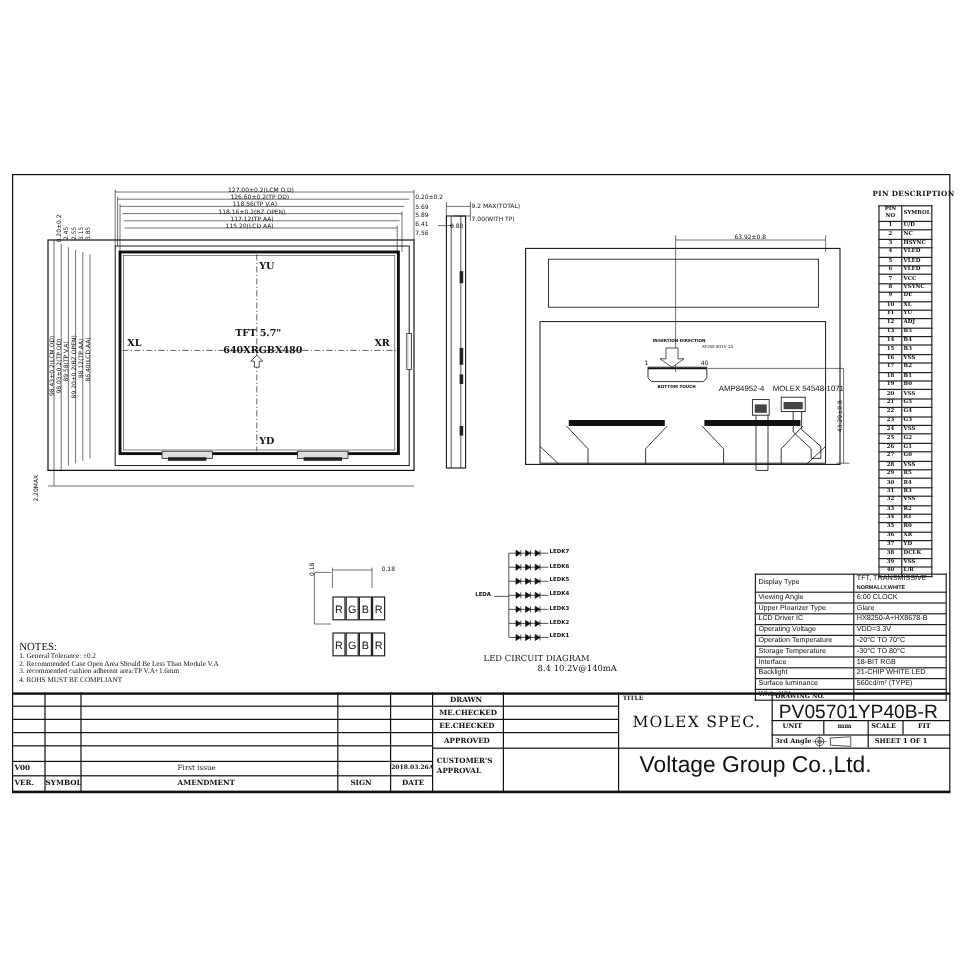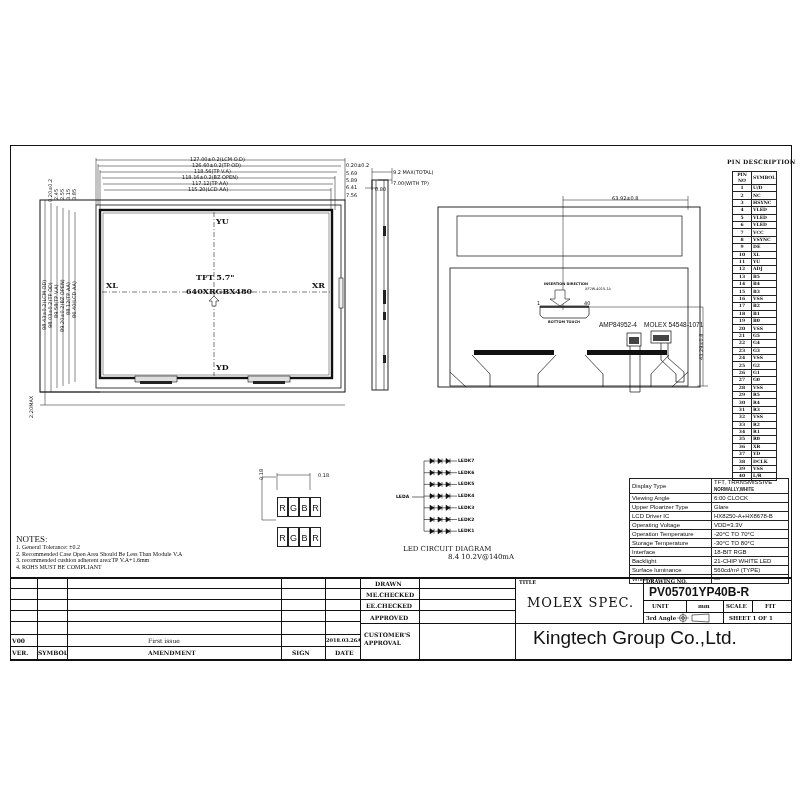--- a/index.html
+++ b/index.html
@@ -561,28 +561,28 @@
 
   <div class="tb-text" style="left:375px;top:580px;">DRAWN</div>
   <div class="tb-text" style="left:366px;top:591px;">ME.CHECKED</div>
   <div class="tb-text" style="left:366px;top:602px;">EE.CHECKED</div>
   <div class="tb-text" style="left:370px;top:614px;">APPROVED</div>
   <div class="tb-text" style="left:364px;top:631px;width:50px;white-space:normal;line-height:8px;">CUSTOMER'S APPROVAL</div>
 
   <div class="tb-text" style="left:519px;top:579px;font-size:5px;">TITLE</div>
   <div class="tb-text" style="left:527px;top:595px;font-size:13px;font-weight:normal;letter-spacing:1px;">MOLEX SPEC.</div>
   <div class="tb-text" style="left:646px;top:578px;font-size:5px;">DRAWING NO.</div>
-  <div class="tb-text sans" style="left:649px;top:585px;font-size:12px;font-weight:bold;">PV05701YP40B-R</div>
+  <div class="tb-text sans" style="left:649px;top:585px;font-size:16px;font-weight:normal;">PV05701YP40B-R</div>
   <div class="tb-text" style="left:652px;top:603px;font-size:5.5px;">UNIT</div>
   <div class="tb-text" style="left:698px;top:603px;font-size:5.5px;">mm</div>
   <div class="tb-text" style="left:726px;top:603px;font-size:5.5px;">SCALE</div>
   <div class="tb-text" style="left:765px;top:603px;font-size:5.5px;">FIT</div>
   <div class="tb-text" style="left:646px;top:615px;font-size:5.5px;">3rd Angle</div>
   <svg width="40" height="10" style="left:677px;top:613px;">
     <circle cx="6" cy="5" r="3.5" fill="none" stroke="#111" stroke-width="0.6"></circle>
     <circle cx="6" cy="5" r="1.5" fill="none" stroke="#111" stroke-width="0.6"></circle>
     <line x1="0" y1="5" x2="12" y2="5" stroke="#111" stroke-width="0.4"></line>
     <line x1="6" y1="0" x2="6" y2="10" stroke="#111" stroke-width="0.4"></line>
     <path d="M15 2 L32 1 L32 9 L15 8 Z" fill="none" stroke="#111" stroke-width="0.6"></path>
   </svg>
   <div class="tb-text" style="left:729px;top:615px;font-size:5.5px;">SHEET 1 OF 1</div>
-  <div class="tb-text sans" style="left:533px;top:627px;font-size:19px;font-weight:normal;">Kingtech Group Co.,Ltd.</div>
+  <div class="tb-text sans" style="left:533px;top:627px;font-size:19px;font-weight:normal;">Voltage Group Co.,Ltd.</div>
 </div>
 
 </body></html>

